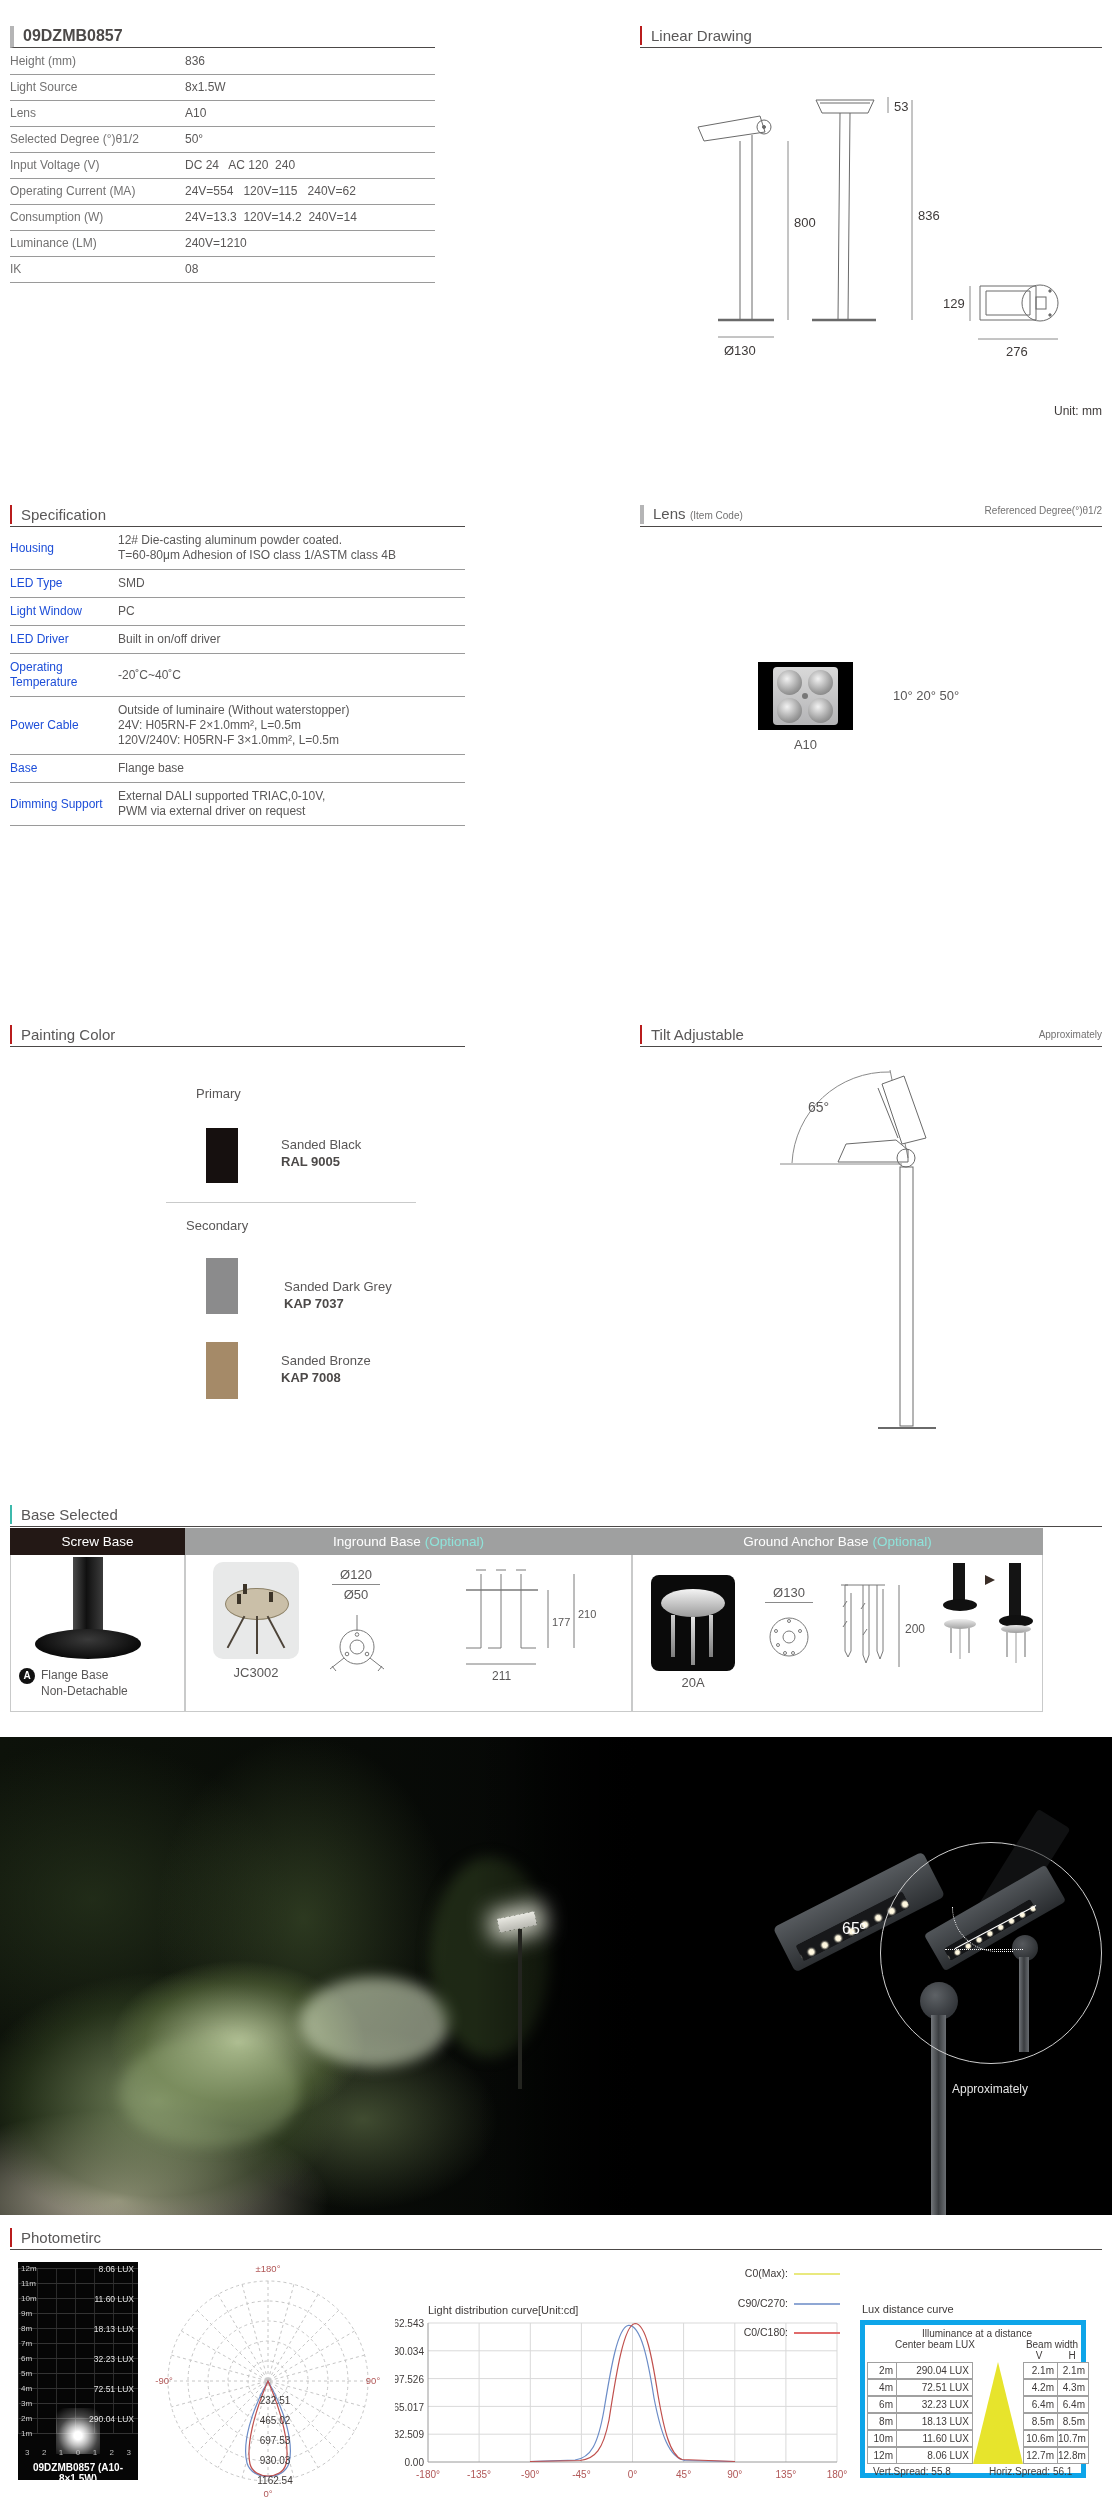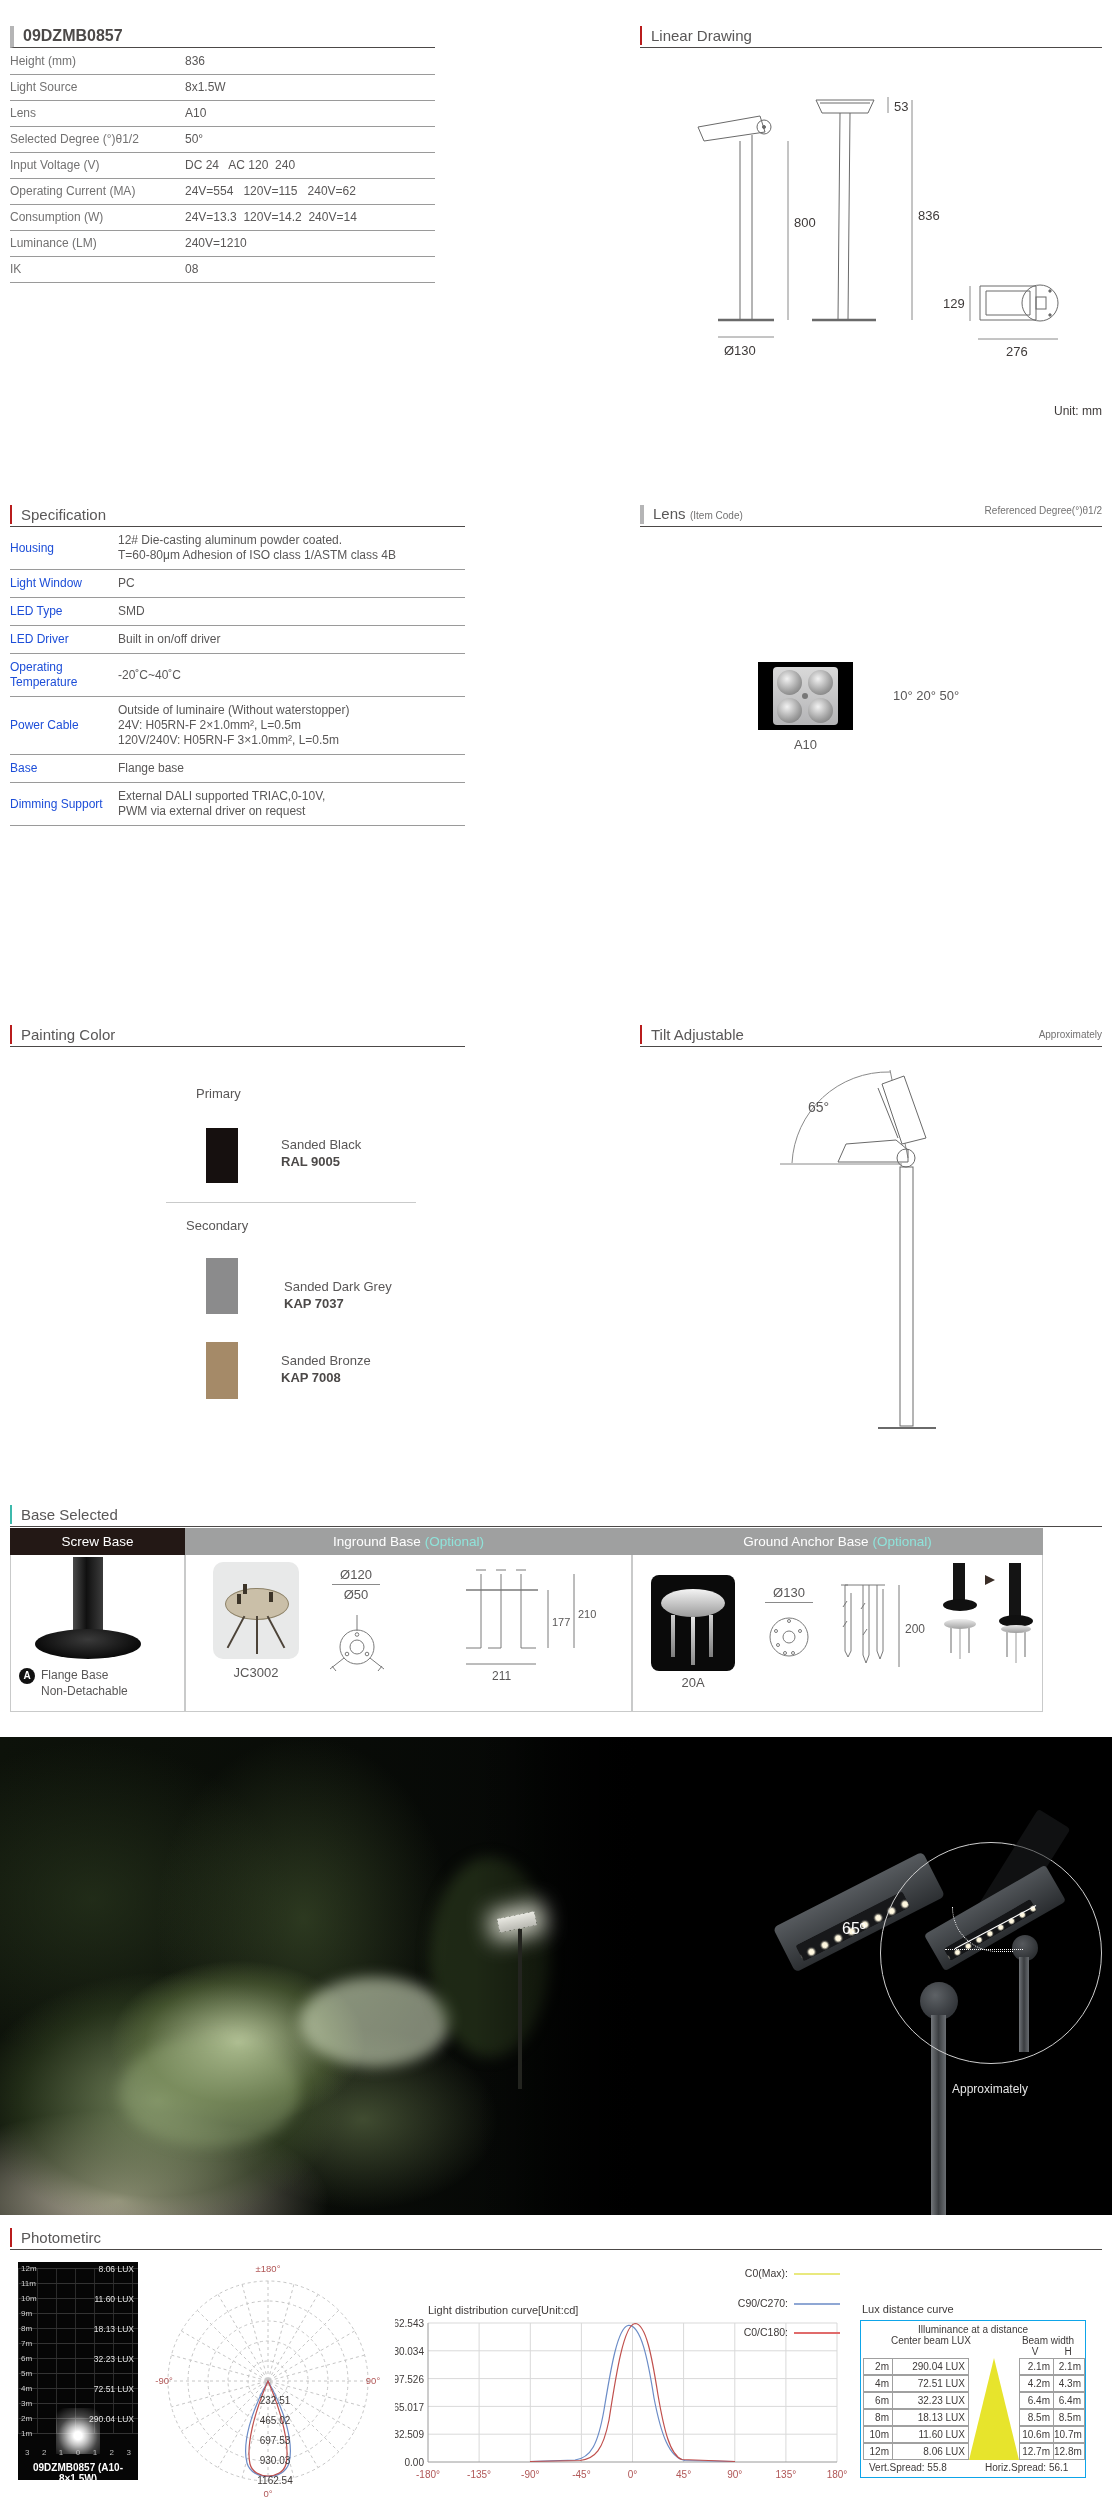--- a/index.html
+++ b/index.html
@@ -49,21 +49,21 @@
   .beam-lux{position:absolute;right:4px;top:0;color:#e3e3e3;font-size:8.5px;}
   .beam-axis{position:absolute;left:0;top:186px;width:120px;display:flex;justify-content:space-between;
              padding:0 7px;box-sizing:border-box;font-size:8px;color:#bdbdbd;}
   .beam-cap{position:absolute;left:0;top:200px;width:120px;text-align:center;font-size:10px;
             font-weight:bold;color:#fff;}
   .glow{position:absolute;left:38px;top:146px;width:44px;height:46px;
         background:radial-gradient(circle at 50% 60%,#ffffff 0 4px,rgba(255,255,255,.75) 10px,rgba(255,255,255,.25) 20px,transparent 32px);}
   .legend-row{position:absolute;height:14px;font-size:10.5px;color:#3e3a39;}
   .legend-label{position:absolute;right:52px;top:0;white-space:nowrap;padding-left:40px;}
   .legend-line{position:absolute;right:0;top:6px;width:46px;height:2px;}
-  .lux-box{position:absolute;left:860px;top:2320px;width:226px;height:158px;border:1px solid #0ea5e9;
+  .lux-box{position:absolute;left:860px;top:2320px;width:226px;height:158px;border:5px solid #0ea5e9;
            box-sizing:border-box;background:#fff;font-size:10px;color:#3e3a39;}
   .lux-row{position:absolute;left:2px;width:222px;height:17px;}
   .lux-cell{position:absolute;top:0;height:17px;border:1px solid #a0a0a0;box-sizing:border-box;
             text-align:right;padding-right:3px;line-height:15px;background:#fff;font-size:10px;}
   .lc-d{left:0;width:30px;}
   .lc-l{left:29px;width:77px;}
   .lc-v{left:156px;width:35px;}
   .lc-h{left:190px;width:32px;}
   .tri{position:absolute;left:108px;top:37px;width:50px;height:102px;background:#e7e42c;
        clip-path:polygon(50% 0,100% 100%,0 100%);}
@@ -159,26 +159,26 @@
   <div class="sec-head" style="left:10px;top:505px;">Specification</div>
   <div class="sec-rule" style="left:10px;top:526px;width:455px;"></div>
 
   <div class="spec-table">
     <div class="spec-row">
       <div class="spec-label">Housing</div>
       <div class="spec-value">12# Die-casting aluminum powder coated.
 T=60-80μm Adhesion of ISO class 1/ASTM class 4B</div>
     </div>
     <div class="spec-row">
+      <div class="spec-label">LED Type</div>
+      <div class="spec-value">SMD</div>
+    </div>
+    <div class="spec-row">
       <div class="spec-label">Light Window</div>
       <div class="spec-value">PC</div>
-    </div>
-    <div class="spec-row">
-      <div class="spec-label">LED Type</div>
-      <div class="spec-value">SMD</div>
     </div>
     <div class="spec-row">
       <div class="spec-label">LED Driver</div>
       <div class="spec-value">Built in on/off driver</div>
     </div>
     <div class="spec-row">
       <div class="spec-label">Operating Temperature</div>
       <div class="spec-value">-20˚C~40˚C</div>
     </div>
     <div class="spec-row">

